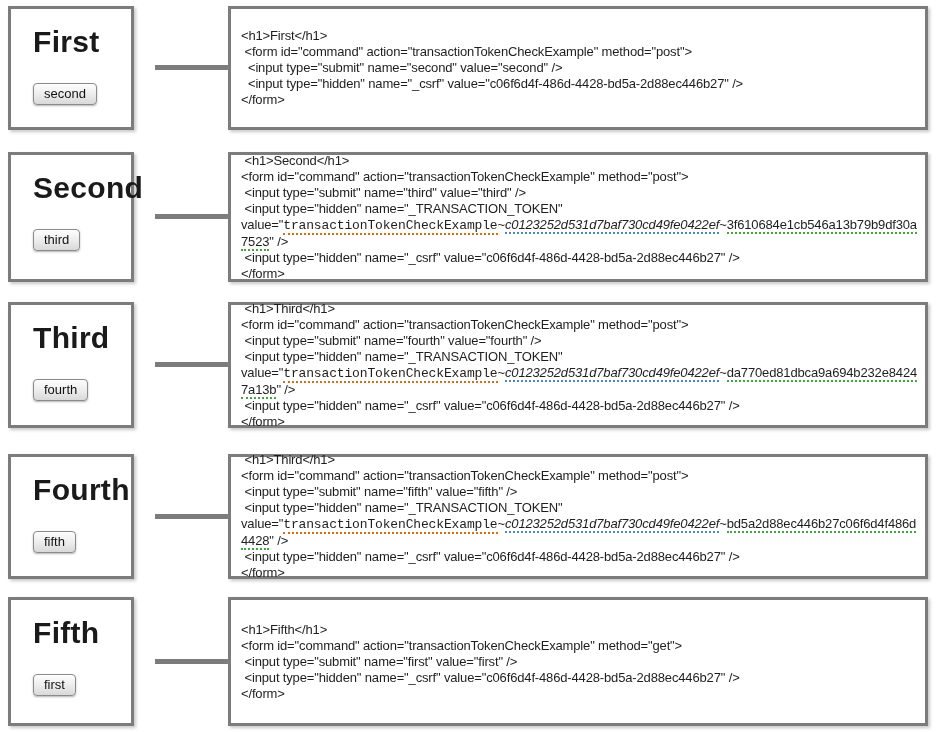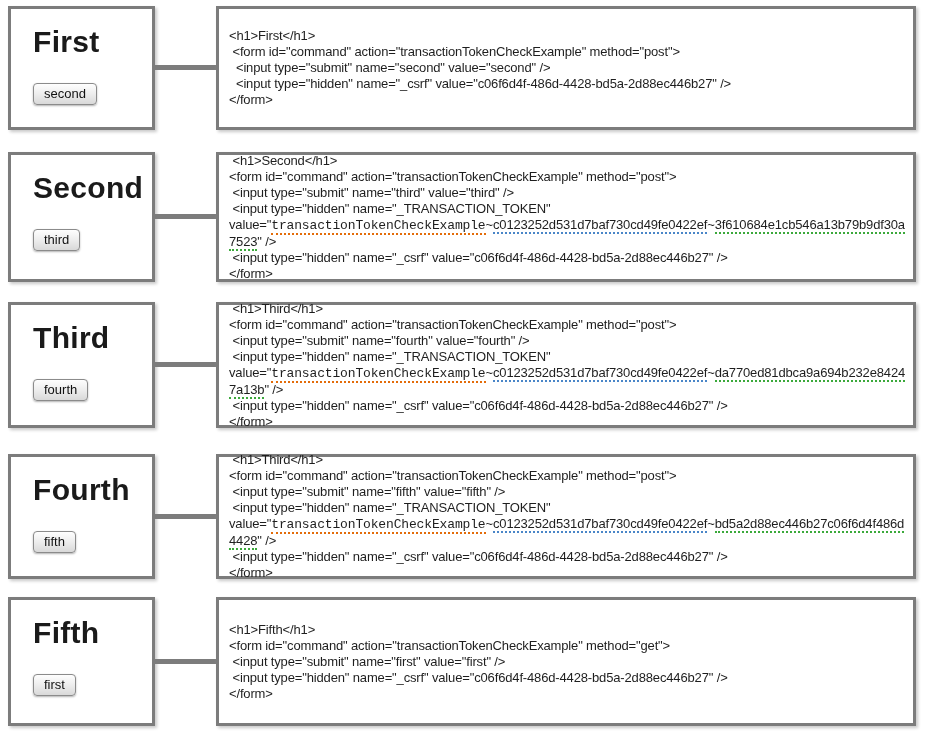--- a/index.html
+++ b/index.html
@@ -7,54 +7,54 @@
   #canvas { position:relative; width:938px; height:732px; background:#ffffff; overflow:hidden; }
 
   .row { position:absolute; left:0; width:938px; }
   .row:nth-of-type(1){ top:6px;   height:124px; }
   .row:nth-of-type(2){ top:152px; height:130px; }
   .row:nth-of-type(3){ top:302px; height:126px; }
   .row:nth-of-type(4){ top:454px; height:125px; }
   .row:nth-of-type(5){ top:597px; height:129px; }
 
   .screen-box {
-    position:absolute; left:8px; top:0; width:147px; height:100%;
+    position:absolute; left:8px; top:0; width:126px; height:100%;
     background:#ffffff; border:3px solid #7c7c7c;
     box-shadow:2px 2px 3px #c9c9c9;
     padding:16px 0 0 22px;
   }
   .screen-title {
     font-size:30px; font-weight:bold; color:#1a1a1a; letter-spacing:0.3px;
   }
   .screen-button {
     margin-top:24px; display:inline-block; cursor:pointer;
     font-family:"Liberation Sans", sans-serif; font-size:13px; color:#111111;
     padding:2px 10px 3px 10px;
     border:1px solid #8b8b8b; border-radius:4px;
     background:linear-gradient(#fefefe, #ededed 50%, #d9d9d9);
     box-shadow:0 1px 2px rgba(0,0,0,0.3);
   }
   .connector {
     position:absolute; left:155px; width:73px;
     top:calc(50% - 3px); height:5px; background:#7c7c7c;
   }
   .code-box {
-    position:absolute; left:216px; top:0; width:700px; height:100%;
+    position:absolute; left:228px; top:0; width:700px; height:100%;
     background:#ffffff; border:3px solid #7c7c7c;
     box-shadow:2px 2px 3px #c9c9c9;
     display:flex; align-items:center;
   }
   .code {
     width:100%; padding:0 2px 0 10px;
     font-size:13px; line-height:16px; letter-spacing:-0.15px;
     color:#1e1e1e; white-space:pre-wrap; word-break:break-word;
   }
   .code-line { white-space:pre-wrap; }
   .u-orange { border-bottom:2px dotted #e36c09; padding-bottom:0;font-family:Liberation Mono, monospace; }
-  .u-blue   { border-bottom:2px dotted #4a86c8; padding-bottom:0; }
+  .u-blue   { border-bottom:2px dotted #4a86c8; padding-bottom:0;font-style:italic; }
   .u-green  { border-bottom:2px dotted #3ba93b; padding-bottom:0; }
 </style>
 </head>
 <body>
 
 <div id="canvas">
   <div class="row">
     <div class="screen-box">
       <div class="screen-title">First</div>
       <button class="screen-button">second</button>

